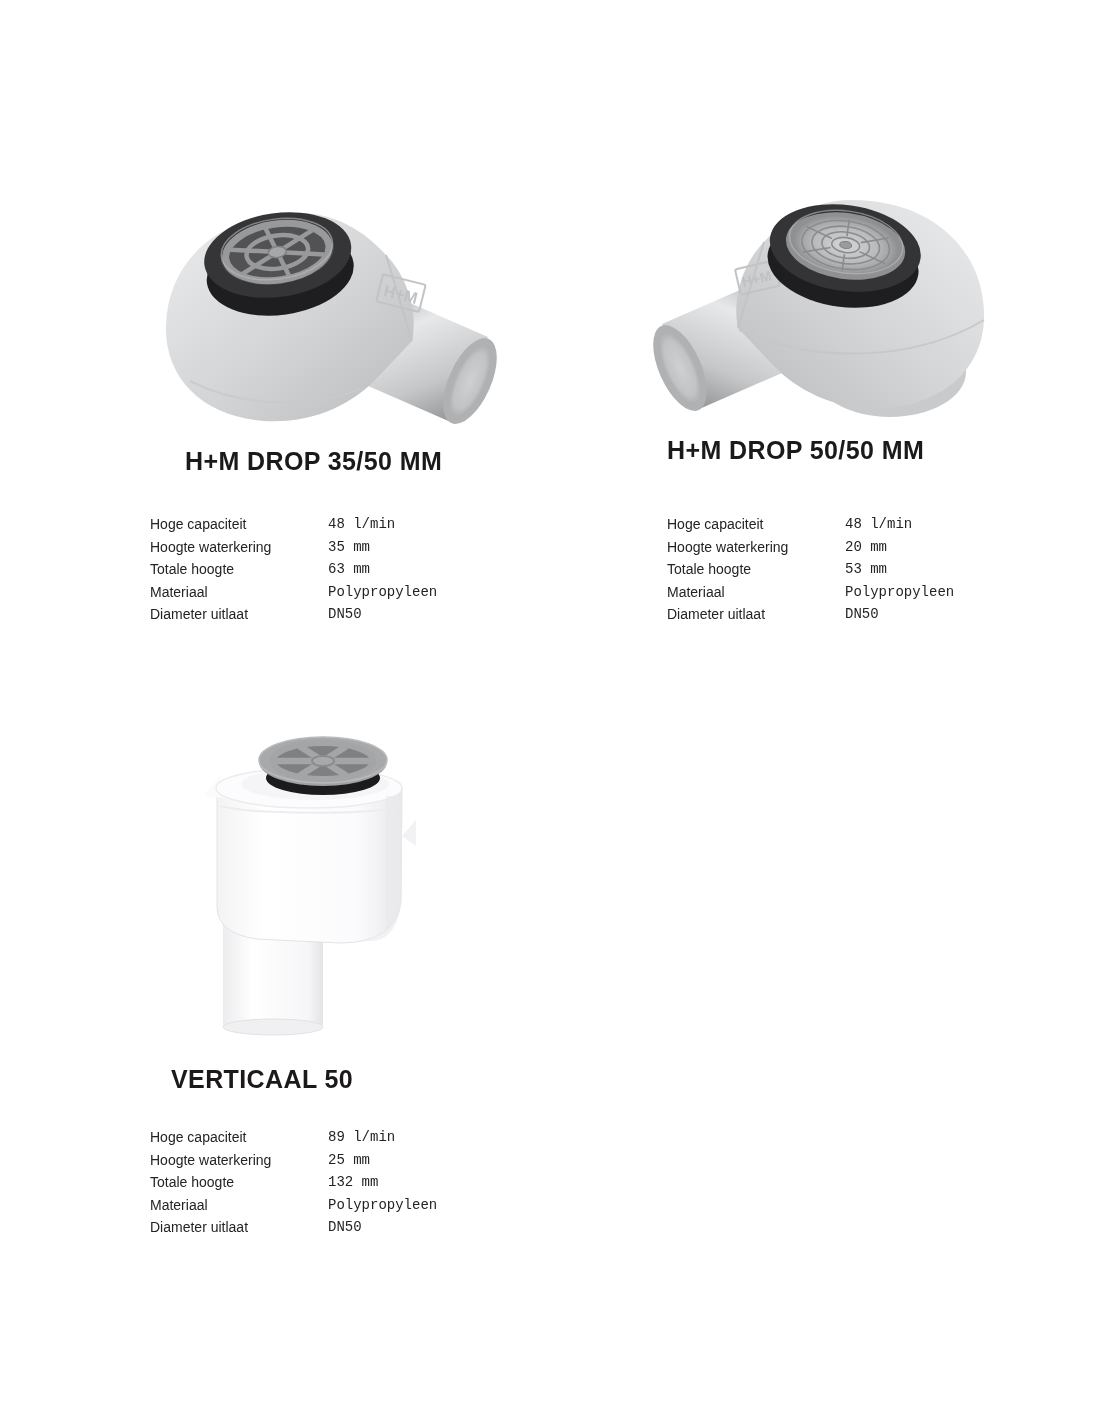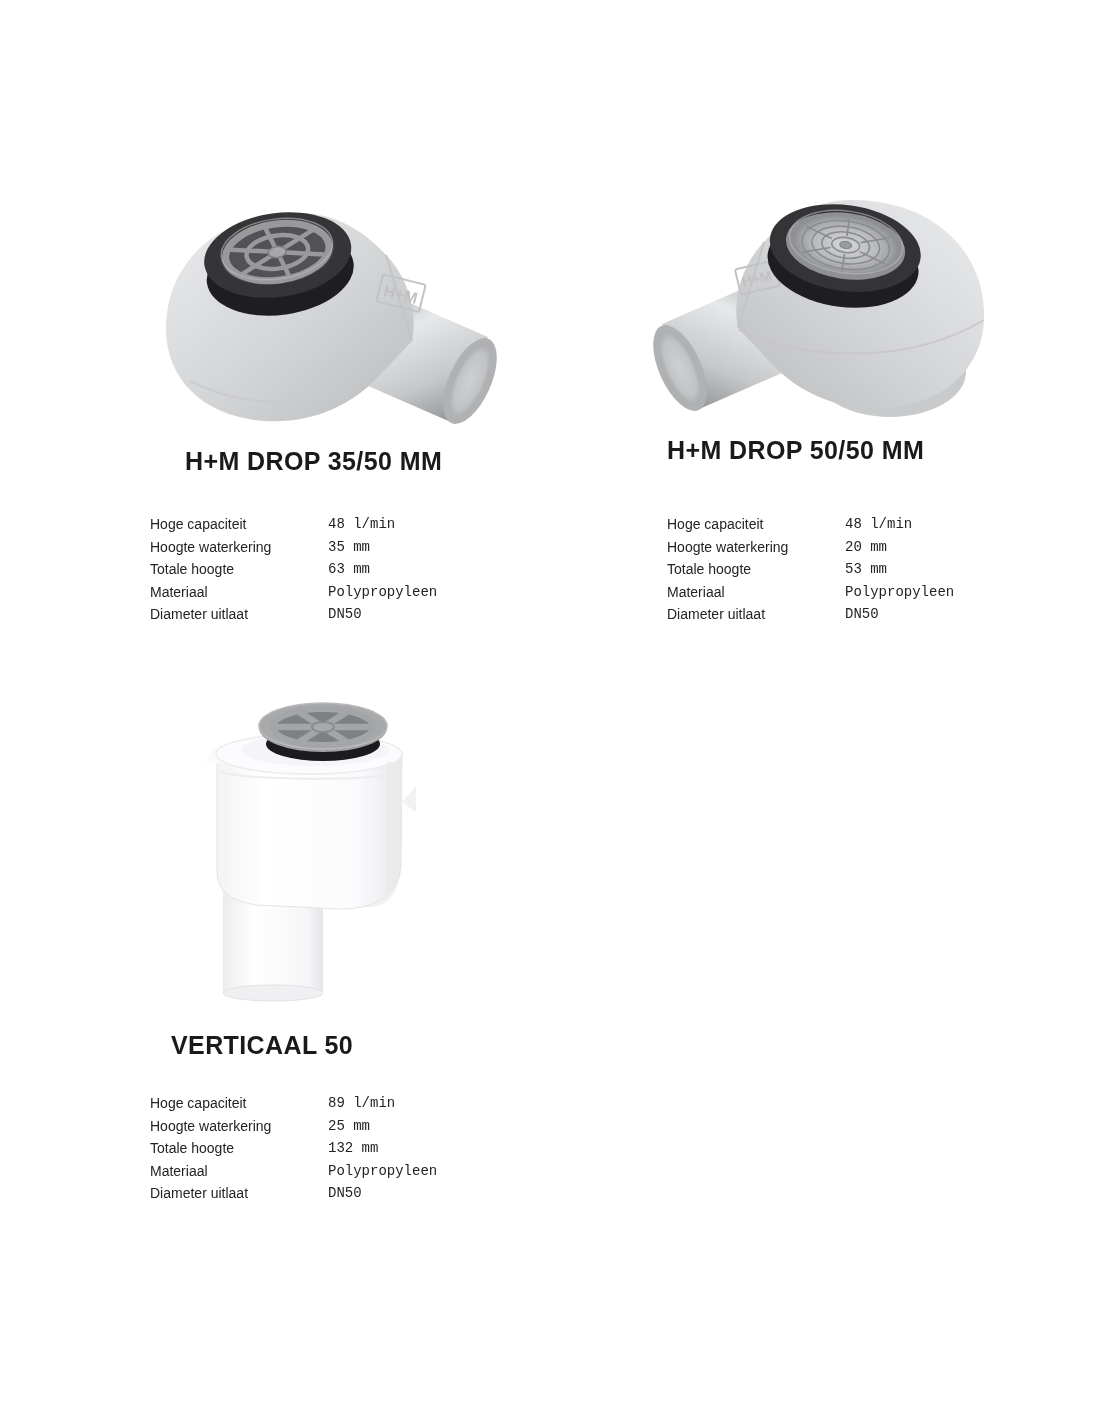--- a/index.html
+++ b/index.html
@@ -38,21 +38,21 @@
   .p1{left:150px;top:185px;width:520px;height:470px;}
   .p1 .product-image{left:0;top:0;width:350px;height:250px;}
   .p1 .product-title{left:24px;top:262px;margin-left:11px;}
   .p1 .specs{left:0;top:328px;}
 
   .p2{left:640px;top:172px;width:460px;height:480px;}
   .p2 .product-image{left:0;top:0;width:360px;height:262px;}
   .p2 .product-title{left:27px;top:264px;}
   .p2 .specs{left:27px;top:341px;}
 
-  .p3{left:150px;top:682px;width:520px;height:560px;}
+  .p3{left:150px;top:716px;width:520px;height:560px;}
   .p3 .product-image{left:40px;top:0;width:300px;height:332px;}
   .p3 .product-title{left:21px;top:349px;}
   .p3 .specs{left:0;top:410px;}
 </style>
 </head>
 <body>
 
 <div class="page">
 
   <section class="product p1">

